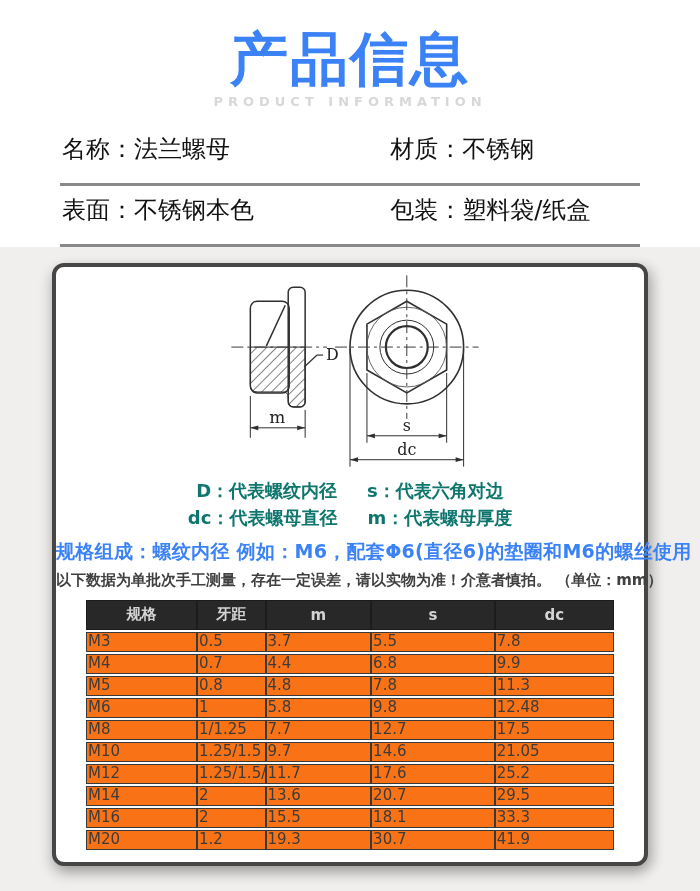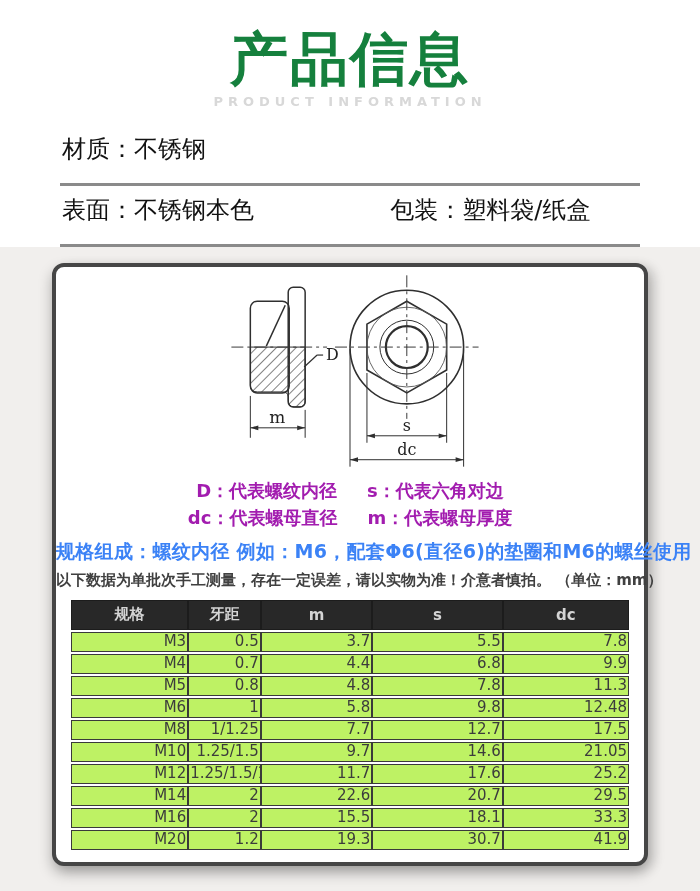--- a/index.html
+++ b/index.html
@@ -6,21 +6,21 @@
   body{
     width:700px;height:891px;overflow:hidden;
     background:#f1efed;
     font-family:"DejaVu Sans","Liberation Sans",sans-serif;
   }
   .top{background:#ffffff;padding-bottom:0;}
   
   .hero{text-align:center;padding-top:26px;}
   .hero h1{
     margin:0;font-size:58px;line-height:1.15;font-weight:900;
-    color:#15803d;letter-spacing:2px;
+    color:#3b82f6;letter-spacing:2px;
   }
   .hero .subtitle{
     margin-top:1px;font-size:13px;font-weight:700;
     color:#d8d8d8;letter-spacing:5px;
   }
   
   .info{margin-top:16px;padding:0 60px;}
   .info-row{display:flex;align-items:center;padding:8px 2px 18px;}
   .info-cell{font-size:24px;color:#121212;white-space:nowrap;}
   .info-cell.left{width:57%;}
@@ -28,57 +28,58 @@
   
   .lower{background:#f1efed;padding:16px 0 24px;}
   .box{
     width:588px;margin:0 auto;background:#fff;
     border:4px solid #464646;border-radius:12px;
     box-shadow:0 7px 14px rgba(0,0,0,.28),7px 3px 12px rgba(0,0,0,.12);
     padding:4px 0 10px;
   }
   .diagram{display:block;margin:0 auto;}
   
-  .legend{text-align:center;font-weight:700;color:#a21caf;font-size:18px;}
+  .legend{text-align:center;font-weight:700;color:#0f766e;font-size:18px;}
   .legend .legend-row{margin:3px 0;}
   .legend .gap{margin-left:30px;}
   .spec-note{
     text-align:center;font-weight:700;font-size:19px;color:#3b82f6;
     margin-top:9px;letter-spacing:.3px;white-space:nowrap;
   }
   .warning{
     text-align:center;font-weight:700;font-size:15px;color:#404040;
     margin-top:6px;white-space:nowrap;
   }
   
-  .table-wrap{padding:8px 15px 0;}
+  .table-wrap{padding:8px 30px 0;}
   table{width:100%;border-collapse:separate;border-spacing:0 2px;table-layout:fixed;}
   col.c1{width:21%;} col.c2{width:13%;} col.c3{width:20%;} col.c4{width:23.4%;} col.c5{width:22.6%;}
   th{
     background:#282828;color:#d4d4d4;font-size:15px;font-weight:600;
     height:28px;border:1px solid #1c1c1c;padding:0;text-align:center;
   }
   td{
-    background:#bef264;color:#3c3c3c;font-size:15px;font-weight:500;
-    height:18px;border:1px solid #3a3a3a;padding:0 1px;text-align:right;
+    background:#f97316;color:#3c3c3c;font-size:15px;font-weight:500;
+    height:18px;border:1px solid #3a3a3a;padding:0 1px;text-align:left;
     line-height:1.15;white-space:nowrap;overflow:hidden;
   }
   td:nth-child(2){font-size:15px;}
 </style>
 </head>
 <body>
 
 <div class="top">
   <div class="hero">
     <h1>产品信息</h1>
     <div class="subtitle">PRODUCT INFORMATION</div>
   </div>
 
   <div class="info">
     <div class="info-row">
+      <div class="info-cell left"><span>名称：</span><span>法兰螺母</span></div>
       <div class="info-cell"><span>材质：</span><span>不锈钢</span></div>
     </div>
     <hr class="divider">
     <div class="info-row">
       <div class="info-cell left"><span>表面：</span><span>不锈钢本色</span></div>
       <div class="info-cell"><span>包装：</span><span>塑料袋/纸盒</span></div>
     </div>
     <hr class="divider">
   </div>
 </div>
@@ -226,21 +227,21 @@
             <tr>
               <td>M12</td>
               <td>1.25/1.5/1.75</td>
               <td>11.7</td>
               <td>17.6</td>
               <td>25.2</td>
             </tr>
             <tr>
               <td>M14</td>
               <td>2</td>
-              <td>22.6</td>
+              <td>13.6</td>
               <td>20.7</td>
               <td>29.5</td>
             </tr>
             <tr>
               <td>M16</td>
               <td>2</td>
               <td>15.5</td>
               <td>18.1</td>
               <td>33.3</td>
             </tr>

